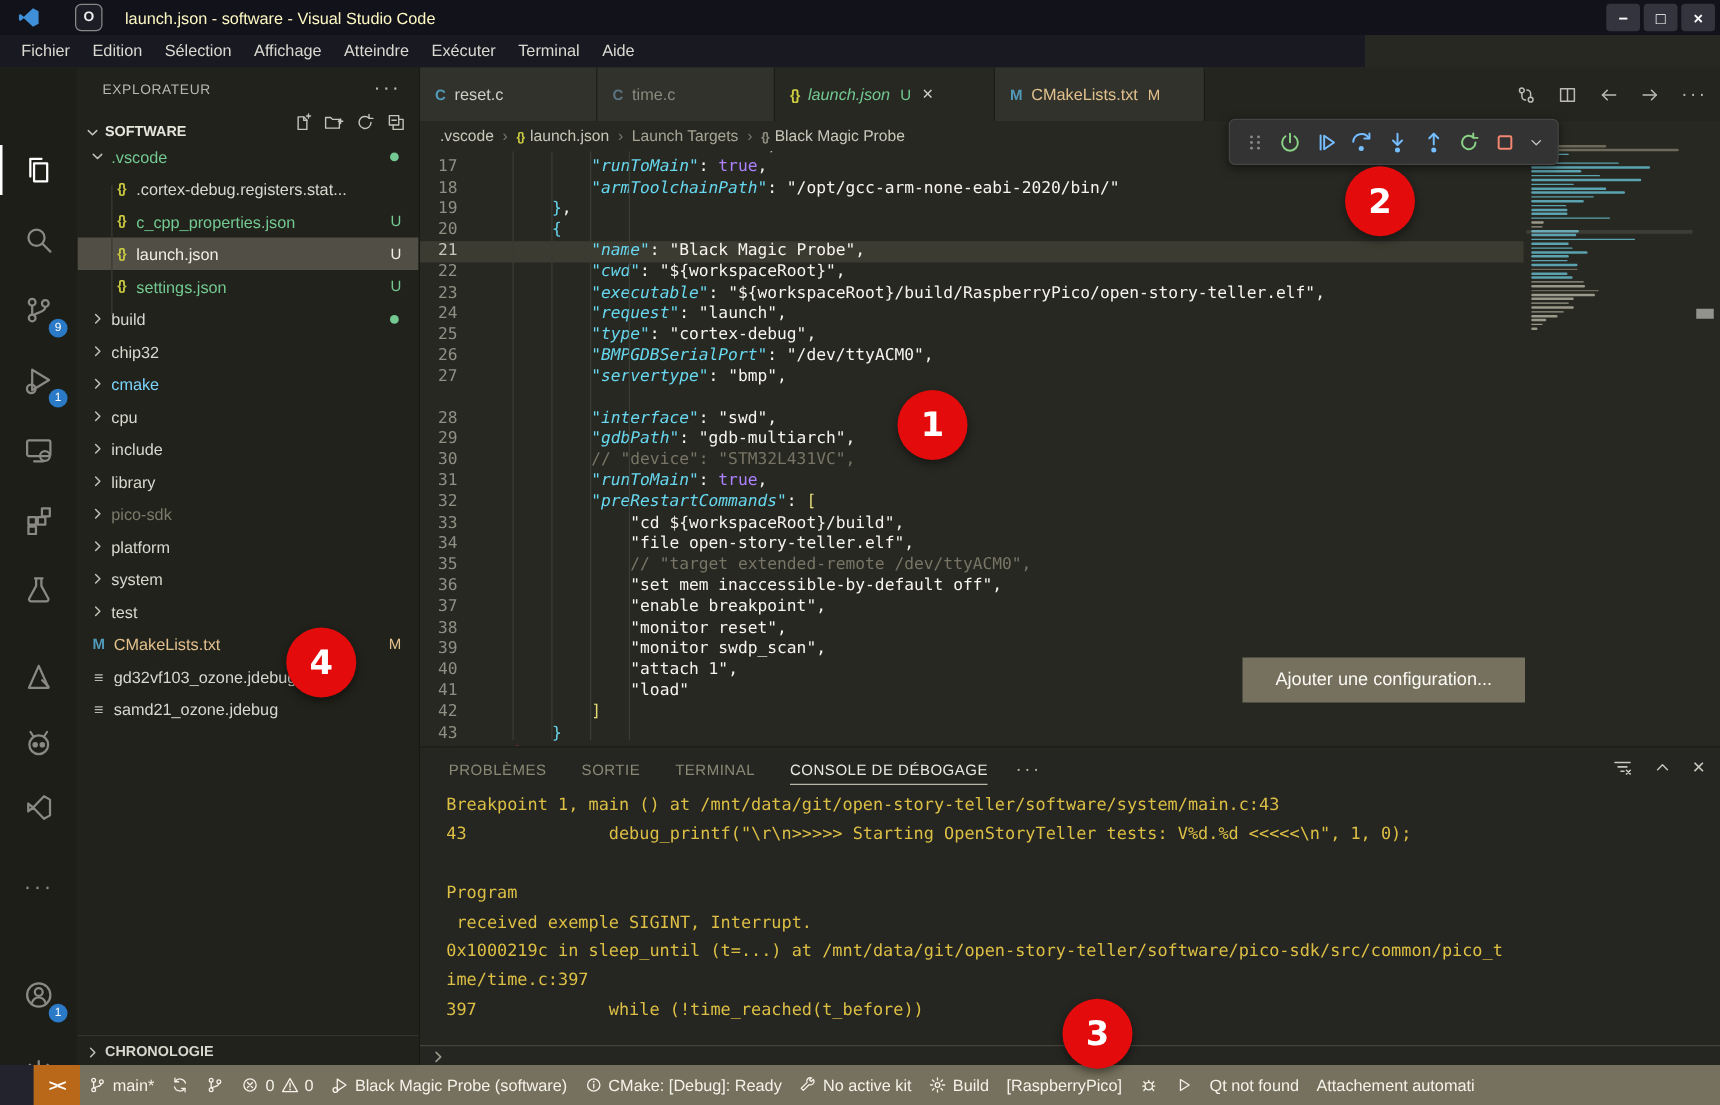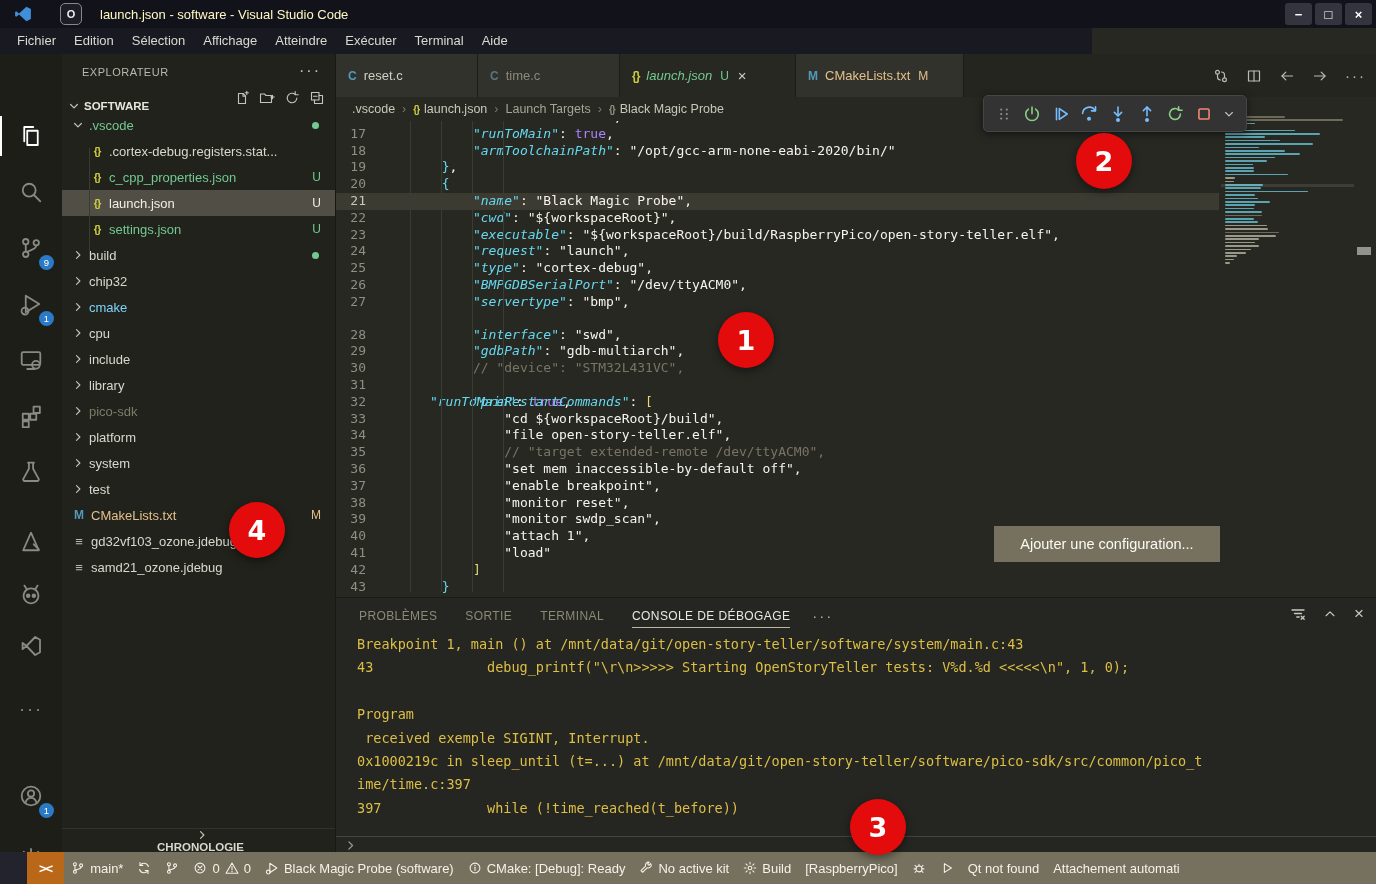--- a/index.html
+++ b/index.html
@@ -410,21 +410,21 @@
         <div class="trow" style="padding-left: 8px;">
           <span class="ficon" style="color:#b8b8ae;font-size:13px;">≡</span>
           <span class="lbl" style="color:#d8d8ce">gd32vf103_ozone.jdebug</span>
         </div>
         <div class="trow" style="padding-left: 8px;">
           <span class="ficon" style="color:#b8b8ae;font-size:13px;">≡</span>
           <span class="lbl" style="color:#d8d8ce">samd21_ozone.jdebug</span>
         </div>
       </div>
     <div class="tguide" style="top:94px;height:104px;"></div>
-    <div class="sb-bottom" style="top:774px;flex-direction:column;">
+    <div class="sb-bottom" style="top:774px;">
       <span style="margin-left:6px" class="icon" id="ch-chev">
           <svg width="12" height="12" viewBox="0 0 16 16" fill="none" stroke="#c2c2b8" stroke-width="1.6" stroke-linecap="round" stroke-linejoin="round" style="color:#c2c2b8">
             <path d="M6 3.5l4.5 4.5L6 12.5"></path>
           </svg>
         </span>
       <span class="lbl">CHRONOLOGIE</span>
     </div>
   </div>
 
   <div class="abs editor">
@@ -534,21 +534,21 @@
           <div class="ctext"><span class="tk">            "interface"</span><span class="tp">: </span><span class="ts">"swd"</span><span class="tp">,</span></div>
         </div>
         <div class="codeline" style="margin-top: 0px;">
           <div class="gut">29</div>
           <div class="ctext"><span class="tk">            "gdbPath"</span><span class="tp">: </span><span class="ts">"gdb-multiarch"</span><span class="tp">,</span></div>
         </div>
         <div class="codeline" style="margin-top: 0px;">
           <div class="gut">30</div>
           <div class="ctext"><span class="tc">            // "device": "STM32L431VC",</span></div>
         </div>
-        <div class="codeline" style="margin-top: 0px; flex-direction: column;">
+        <div class="codeline" style="margin-top: 0px;">
           <div class="gut">31</div>
           <div class="ctext"><span class="tk">            "runToMain"</span><span class="tp">: </span><span class="tb">true</span><span class="tp">,</span></div>
         </div>
         <div class="codeline" style="margin-top: 0px;">
           <div class="gut">32</div>
           <div class="ctext"><span class="tk">            "preRestartCommands"</span><span class="tp">: </span><span class="by">[</span></div>
         </div>
         <div class="codeline" style="margin-top: 0px;">
           <div class="gut">33</div>
           <div class="ctext"><span class="ts">                "cd ${workspaceRoot}/build"</span><span class="tp">,</span></div>

